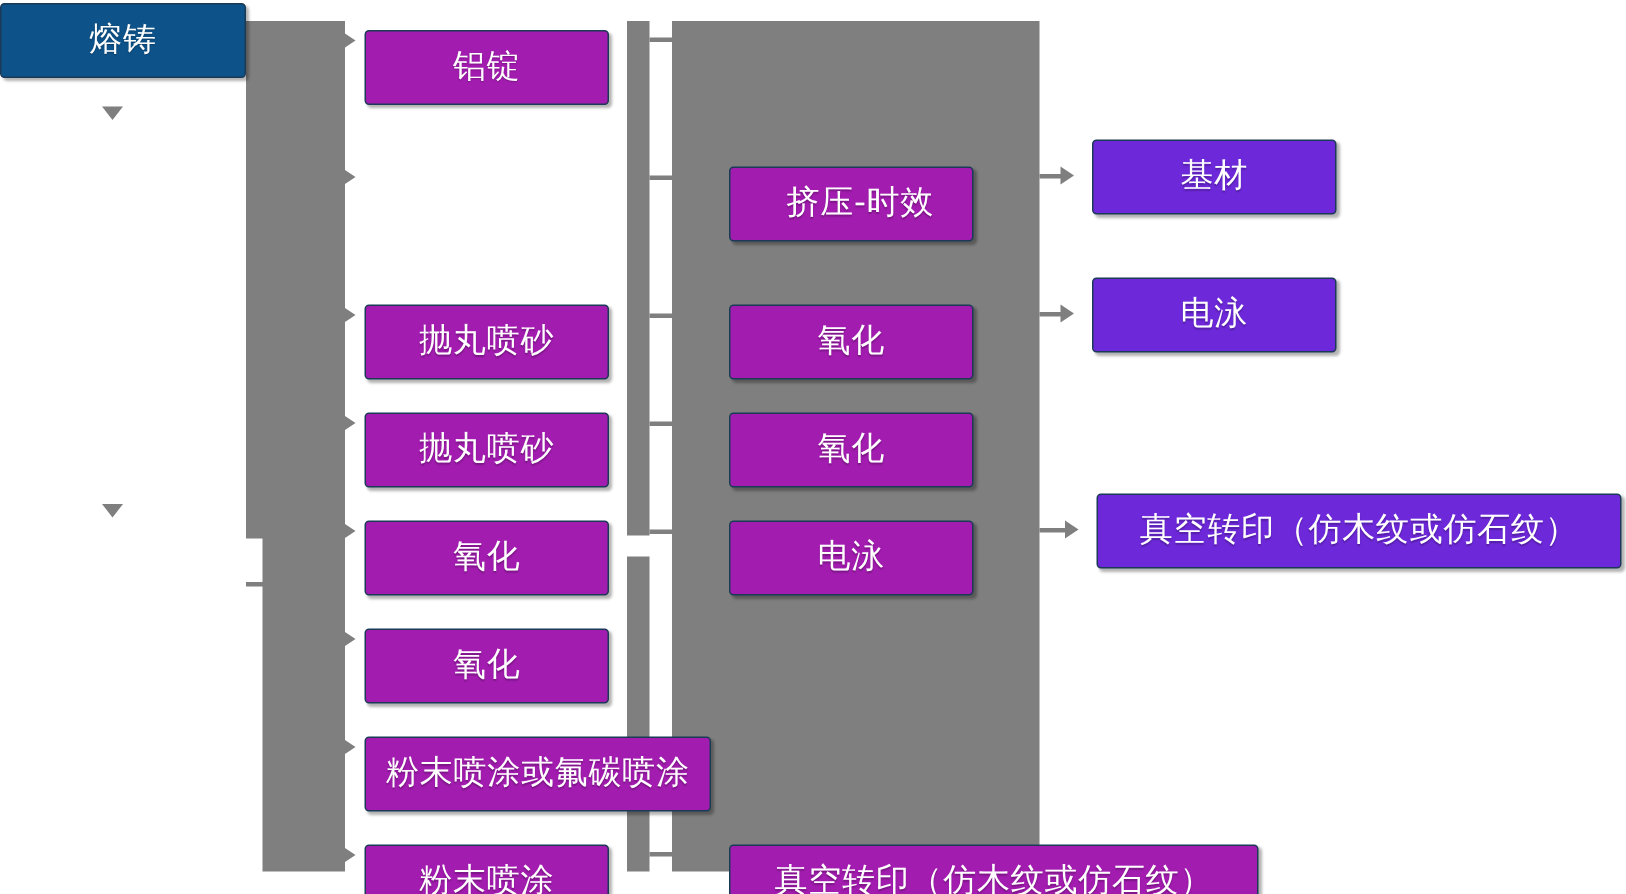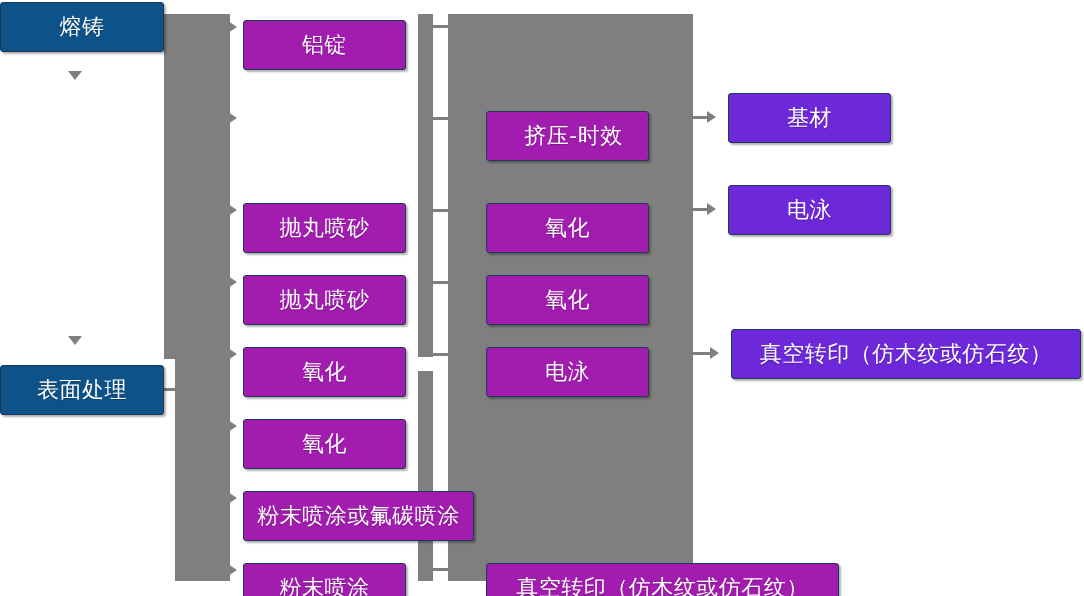--- a/index.html
+++ b/index.html
@@ -133,23 +133,20 @@
 
   <div class="arrow-stem" style="left:693px; top:208px; width:16px;"></div>
   <div class="arrow-r" style="left:707px; top:203px;"></div>
 
   <div class="arrow-stem" style="left:693px; top:352px; width:19px;"></div>
   <div class="arrow-r" style="left:710px; top:347px;"></div>
 
   <div class="node dark" style="left:0px; top:2px; width:164px; height:50px;">
     <span>熔铸</span>
   </div>
-  <div class="node dark" style="left:0px; top:365px; width:164px; height:50px;">
-    <span>表面处理</span>
-  </div>
 
   <div class="node mid" style="left:243px; top:2px; width:163px; height:50px;">
     <span>铝锭</span>
   </div>
   <div class="node mid" style="left:243px; top:185px; width:163px; height:50px;">
     <span>抛丸喷砂</span>
   </div>
   <div class="node mid" style="left:243px; top:257px; width:163px; height:50px;">
     <span>抛丸喷砂</span>
   </div>

